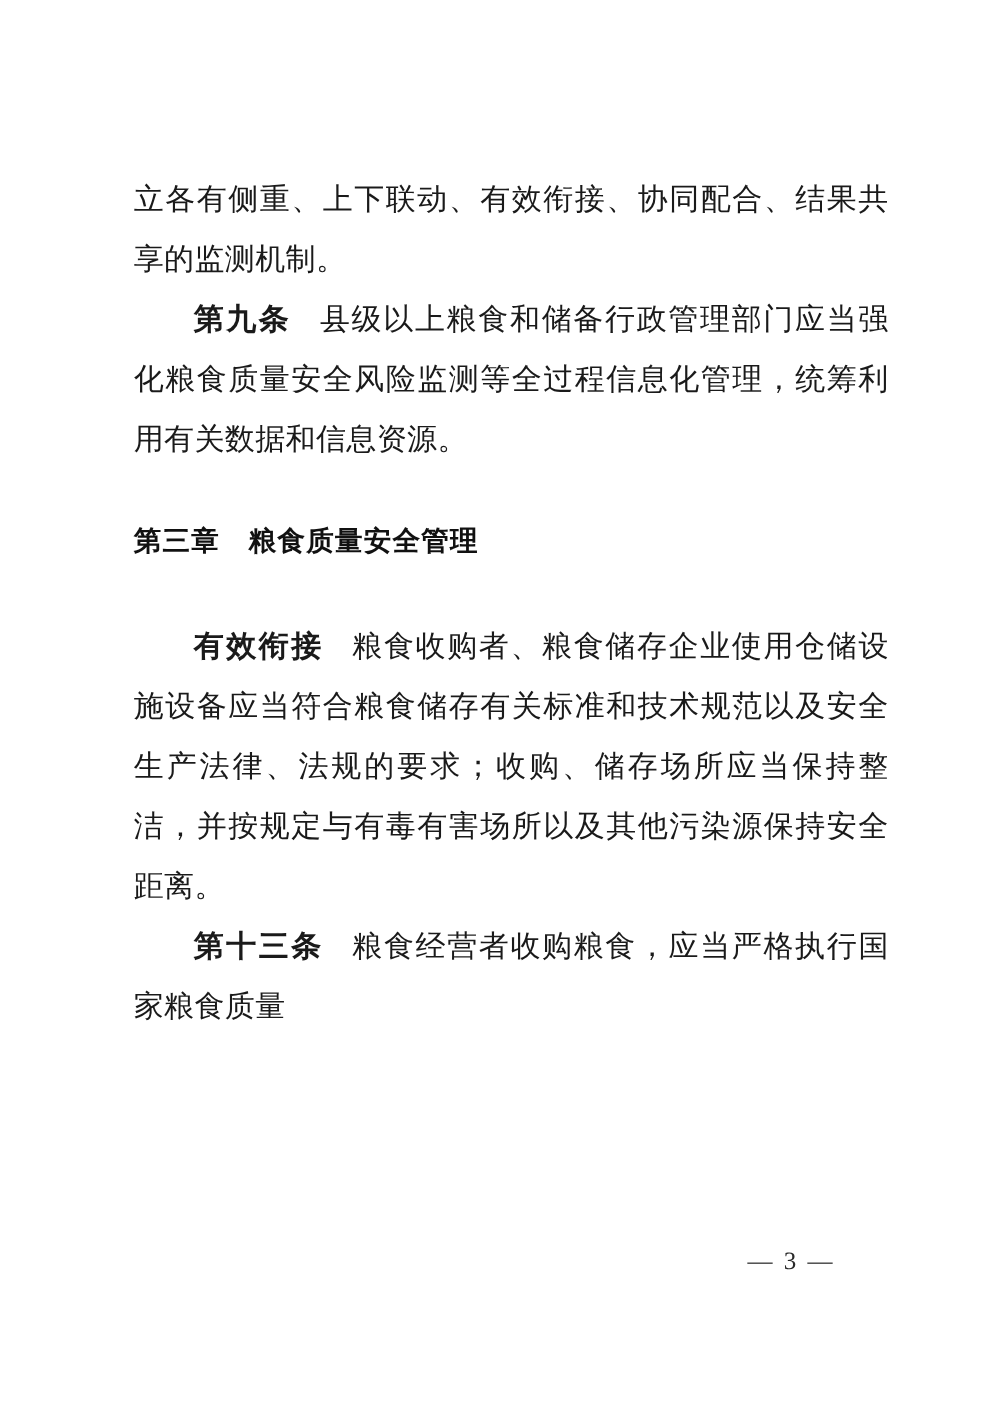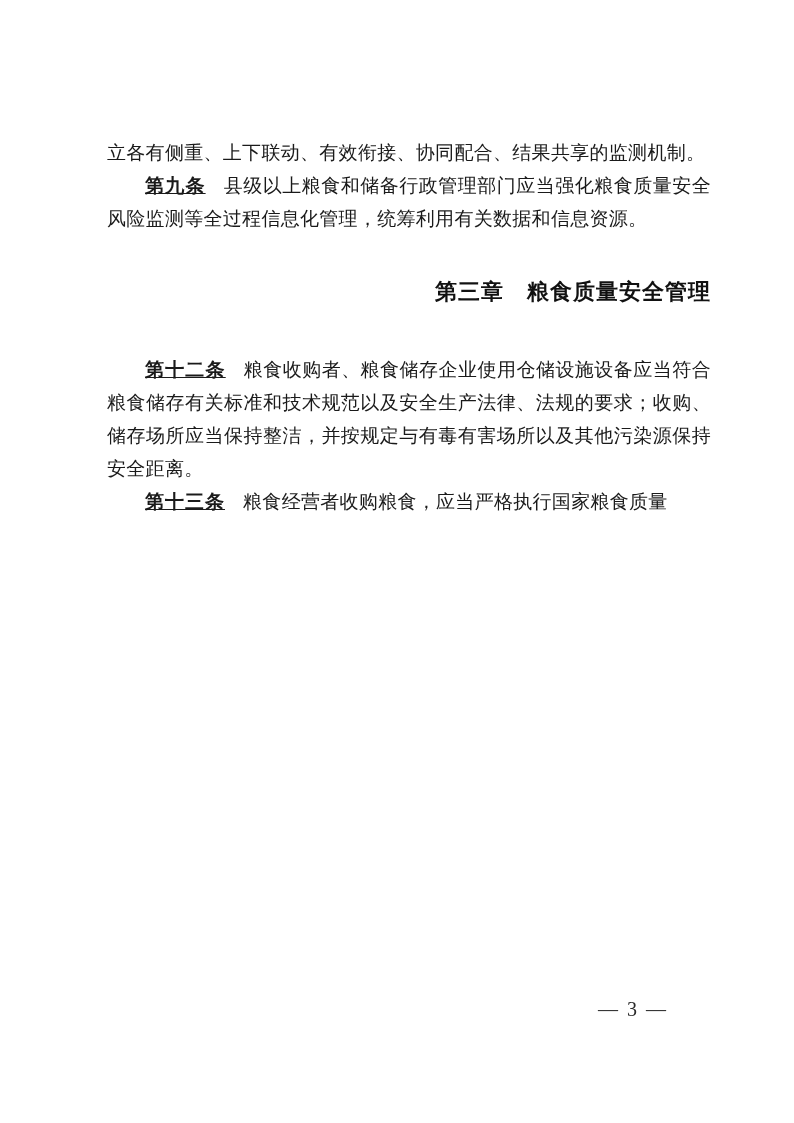--- a/index.html
+++ b/index.html
@@ -19,44 +19,43 @@
     background: #ffffff;
   }
   .content {
     position: absolute;
     left: 107px;
     top: 136px;
     width: 604px;
   }
   .para {
     margin: 0;
-    font-size: 19px;
-    line-height: 33px;
+    font-size: 24px;
+    line-height: 48px;
     text-align: justify;
     text-justify: inter-ideograph;
     text-indent: 2em;
     letter-spacing: 0.3px;
   }
   .para.continuation {
     text-indent: 0;
   }
   .term {
     font-weight: 700;
     font-family: "Liberation Sans", "DejaVu Sans", sans-serif;
     margin-right: 0.95em;
     letter-spacing: 1px;
-    text-decoration: underline;
   }
   .chapter {
     margin: 37px 0 42px 0;
     font-size: 22px;
     line-height: 39.4px;
     font-weight: 700;
     font-family: "Liberation Sans", "DejaVu Sans", sans-serif;
-    text-align: right;
+    text-align: left;
     text-indent: 0;
     letter-spacing: 1px;
     color: #111111;
   }
   .page-number {
     position: absolute;
     top: 996px;
     right: 126px;
     font-size: 20px;
     line-height: 26px;
@@ -72,20 +71,20 @@
   <main class="content">
 
     <p class="para continuation"><span>立各有侧重、上下联动、有效衔接、协同配合、结果共享的监测机制。</span></p>
 
     <p class="para"><span class="term">第九条</span><span>县级以上粮食和储备行政管理部门应当强化粮食质量安全风险监测等全过程信息化管理，统筹利用有关数据和信息资源。</span></p>
 
 
 
     <h2 class="chapter">第三章　粮食质量安全管理</h2>
 
-    <p class="para"><span class="term">第十二条</span><span>粮食收购者、粮食储存企业使用仓储设施设备应当符合粮食储存有关标准和技术规范以及安全生产法律、法规的要求；收购、储存场所应当保持整洁，并按规定与有毒有害场所以及其他污染源保持安全距离。</span></p>
+    <p class="para"><span class="term">有效衔接</span><span>粮食收购者、粮食储存企业使用仓储设施设备应当符合粮食储存有关标准和技术规范以及安全生产法律、法规的要求；收购、储存场所应当保持整洁，并按规定与有毒有害场所以及其他污染源保持安全距离。</span></p>
 
     <p class="para"><span class="term">第十三条</span><span>粮食经营者收购粮食，应当严格执行国家粮食质量</span></p>
 
   </main>
 
   <div class="page-number">— 3 —</div>
 </div>
 
 </body></html>

